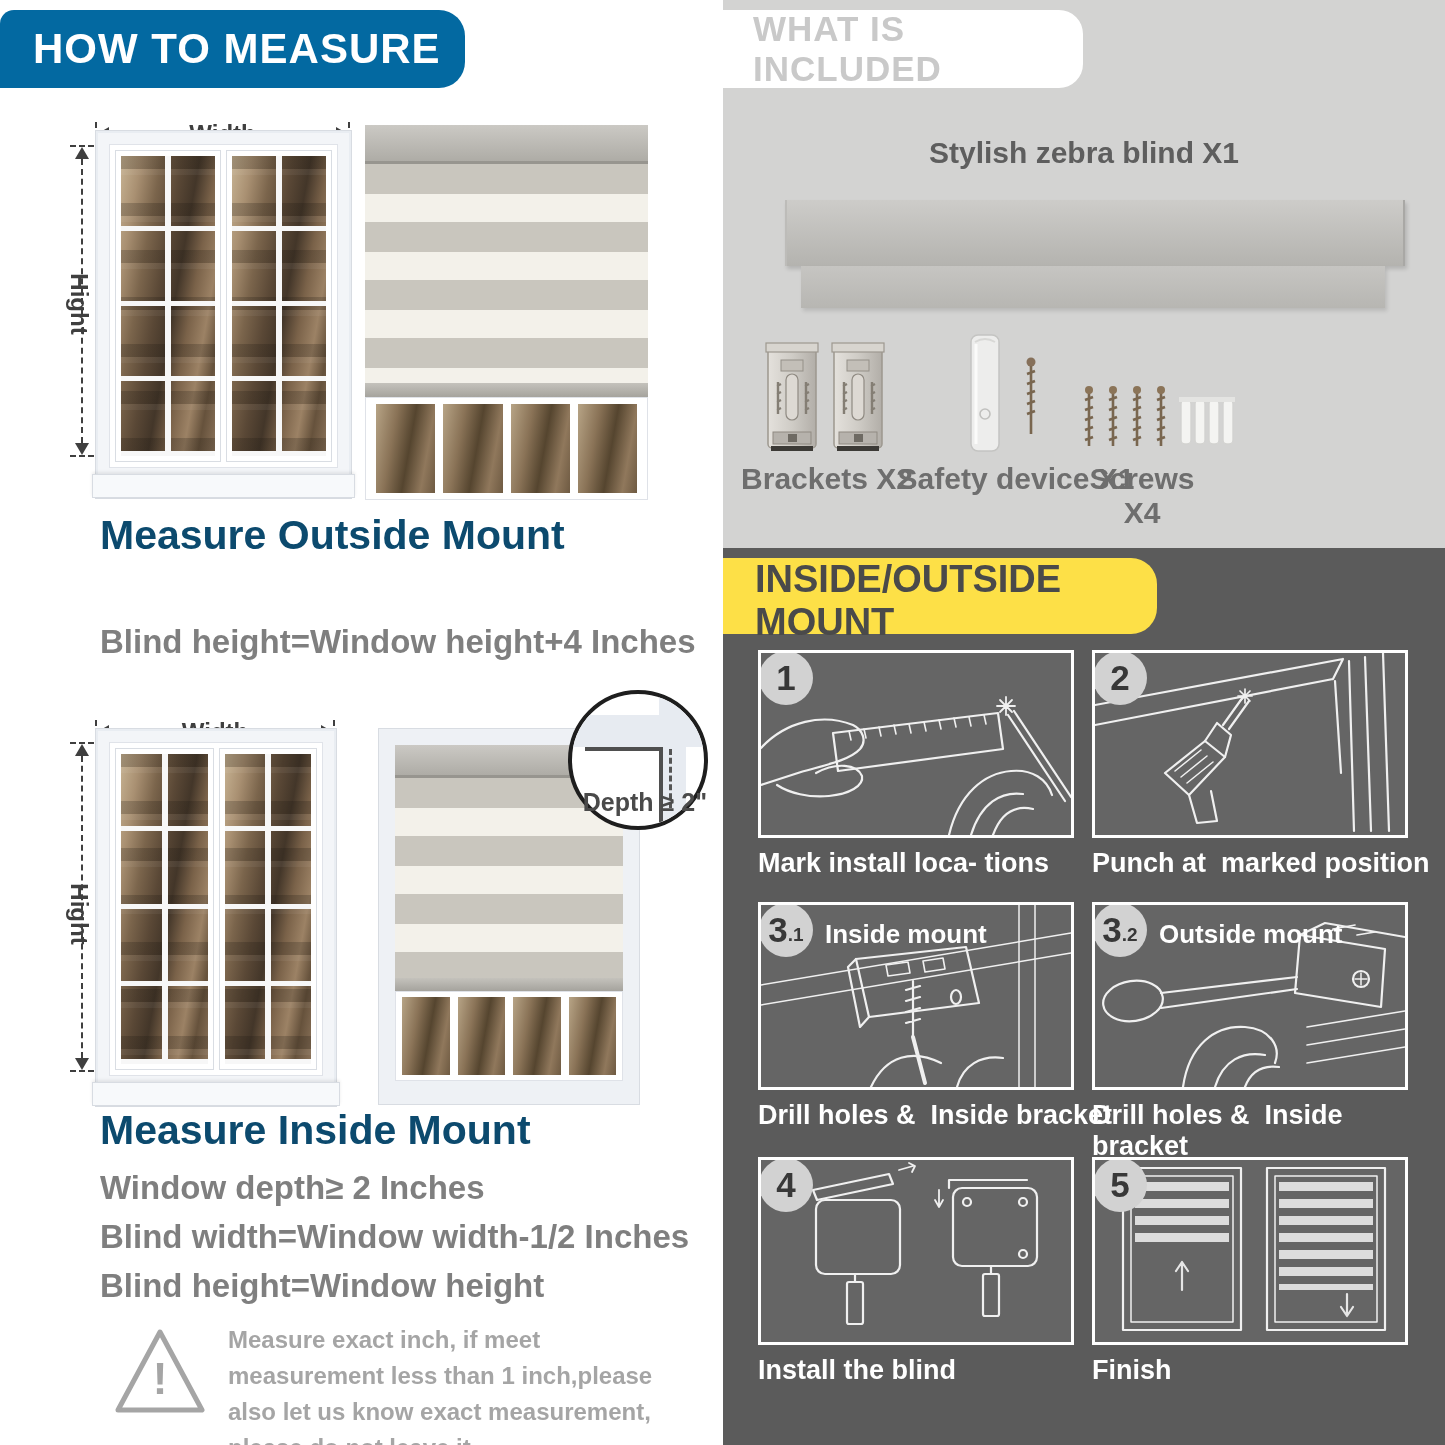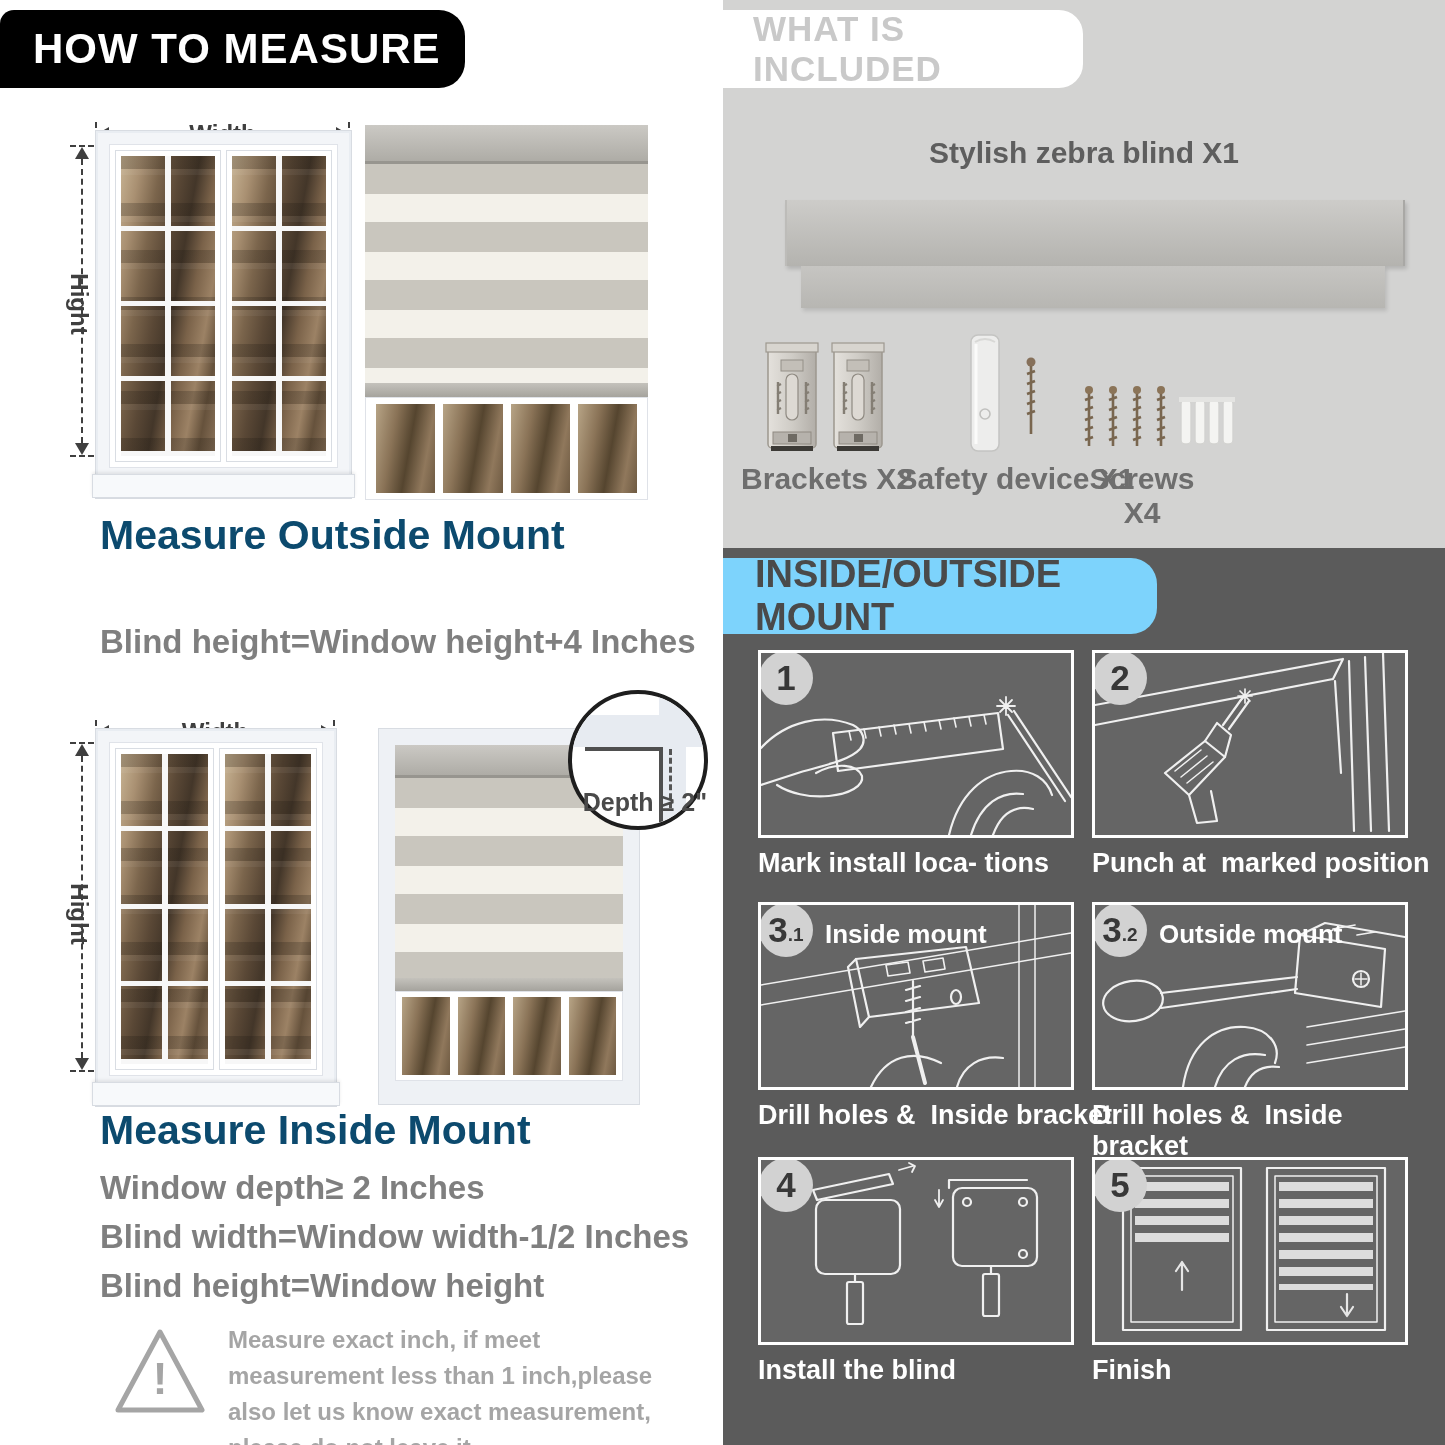--- a/index.html
+++ b/index.html
@@ -1,21 +1,21 @@
 <!DOCTYPE html>
 <html><head>
 <meta charset="utf-8">
 <style>
   html,body{margin:0;padding:0;background:#fff;}
   .canvas{position:relative;width:1445px;height:1445px;background:#ffffff;overflow:hidden;
           font-family:"Liberation Sans",sans-serif;}
   .abs{position:absolute;}
 
   
-  .htm-header{left:0;top:10px;width:465px;height:78px;background:#000000;
+  .htm-header{left:0;top:10px;width:465px;height:78px;background:#0369a1;
     border-radius:14px 26px 26px 0;display:flex;align-items:center;padding-left:33px;box-sizing:border-box;}
   .htm-header span{color:#fff;font-size:42px;font-weight:bold;letter-spacing:1px;}
 
   .sec-title{color:#0c4a6e;font-size:41px;font-weight:bold;}
   .sec-line{color:#7f7f7f;font-size:33px;font-weight:bold;line-height:49px;}
 
   
   .window{background:#f3f5f8;border:1px solid #d8dce2;box-shadow:inset 0 0 0 2px #e9edf2;}
   .sash-area{position:absolute;left:13px;right:13px;top:13px;bottom:30px;background:#fff;
     border:1px solid #e0e3e9;display:flex;gap:7px;padding:6px;box-sizing:border-box;}
@@ -68,22 +68,22 @@
     display:flex;align-items:center;padding-left:30px;box-sizing:border-box;}
   .wi-header span{color:#c9c9c9;font-size:35px;font-weight:bold;letter-spacing:1px;}
   .product-name{left:0;top:136px;width:100%;text-align:center;color:#5e5e5e;font-size:30px;font-weight:bold;}
   .bar1{left:62px;top:200px;width:616px;height:66px;background:linear-gradient(to bottom,#cdccc9,#b4b3af);
     box-shadow:2px 3px 4px rgba(0,0,0,.15);border-left:2px solid #bdbcb9;border-right:2px solid #a9a8a5;}
   .bar2{left:78px;top:266px;width:584px;height:42px;background:linear-gradient(to bottom,#c6c5c2,#b7b6b2);
     box-shadow:2px 3px 4px rgba(0,0,0,.12);}
   .item-label{color:#6e6e6e;font-size:30px;font-weight:bold;text-align:center;}
 
   .panel-dark{left:723px;top:548px;width:722px;height:897px;background:#5b5b5b;}
-  .io-header{left:0;top:10px;width:434px;height:76px;background:#7dd3fc;border-radius:0 26px 26px 0;
-    display:flex;align-items:center;padding-left:32px;box-sizing:border-box;}
+  .io-header{left:0;top:10px;width:434px;height:76px;background:#fde047;border-radius:0 26px 26px 0;
+    display:flex;align-items:flex-start;padding-left:32px;box-sizing:border-box;}
   .io-header span{color:#4a4a4a;font-size:38px;font-weight:bold;}
   .step-box{width:316px;height:188px;border:3px solid #fff;background:#656565;box-sizing:border-box;overflow:hidden;}
   .badge{position:absolute;left:-2px;top:-2px;width:54px;height:54px;border-radius:50%;background:#d2d2d2;
     display:flex;align-items:center;justify-content:center;color:#383838;font-weight:bold;}
   .badge .n{font-size:35px;} .badge .s{font-size:19px;margin-top:10px;}
   .step-title{position:absolute;left:64px;top:14px;color:#fff;font-size:26px;font-weight:bold;}
   .caption{color:#fff;font-size:27px;font-weight:bold;white-space:pre-wrap;}
   .art{position:absolute;inset:0;}
 </style>
 </head>

